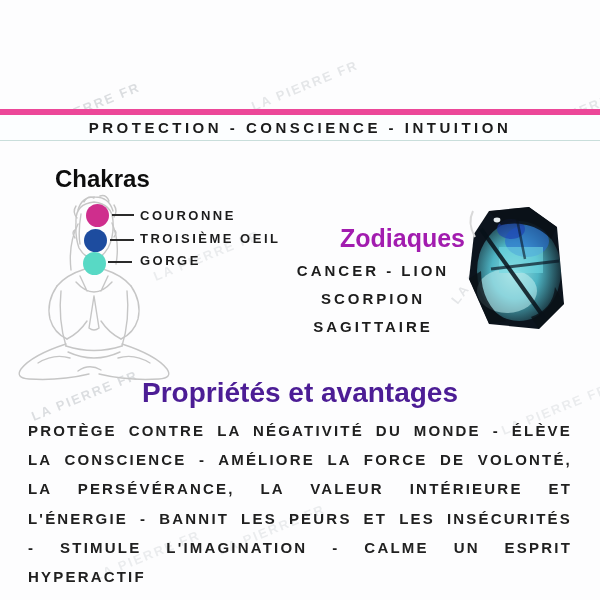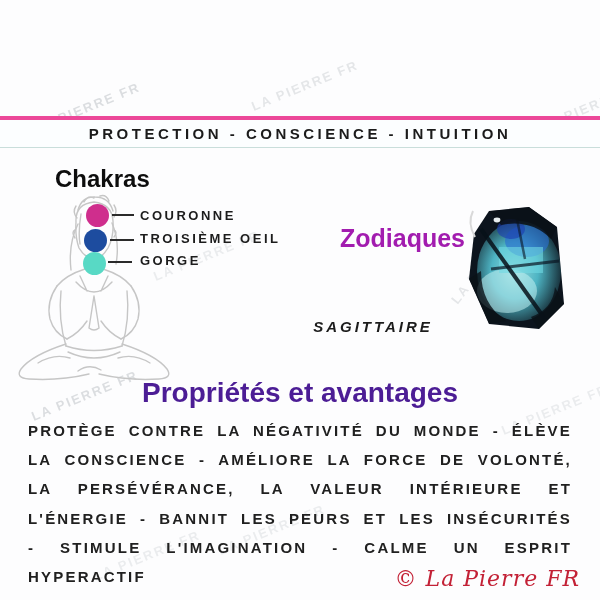--- a/index.html
+++ b/index.html
@@ -37,24 +37,24 @@
     text-align: center;
     font-size: 62px;
     font-weight: 700;
     letter-spacing: -1px;
     color: #0b0b0b;
   }
 
   
   .banner {
     position: absolute;
-    top: 116px; left: 0; right: 0;
+    top: 109px; left: 0; right: 0;
     height: 32px;
     background: #fcfeff;
-    border-top: 4px solid #ec4899;
+    border-top: 6px solid #ec4899;
     border-bottom: 1px solid #c9dedb;
     display: flex; align-items: center; justify-content: center;
   }
   .banner span {
     font-size: 15px;
     font-weight: 700;
     letter-spacing: 3.5px;
     color: #1b1b1b;
   }
 
@@ -201,21 +201,23 @@
 
   <div class="chakra-dot" style="left: 84px; top: 229px; background: rgb(29, 76, 159);"></div>
   <div class="chakra-line" style="left:110px; top:239px; width:24px;"></div>
   <div class="chakra-label" style="left:140px; top:231px;">TROISIÈME OEIL</div>
 
   <div class="chakra-dot" style="left: 83px; top: 252px; background: rgb(88, 217, 197);"></div>
   <div class="chakra-line" style="left:108px; top:261px; width:24px;"></div>
   <div class="chakra-label" style="left:140px; top:253px;">GORGE</div>
 
   <div class="zodiac-heading">Zodiaques</div>
-  <div class="zodiac-line" style="top:318px;font-style:italic;">SAGITTAIRE</div>
+  <div class="zodiac-line" style="top:262px;">CANCER - LION</div>
+  <div class="zodiac-line" style="top:290px;">SCORPION</div>
+  <div class="zodiac-line" style="top:318px;">SAGITTAIRE</div>
 
   <div class="stone-wrap">
     <svg width="122" height="142" viewBox="0 0 122 142">
       <defs>
         <radialGradient id="flash" cx="45%" cy="50%" r="62%">
           <stop offset="0%" stop-color="#9fe6e8" stop-opacity="0.95"></stop>
           <stop offset="45%" stop-color="var(--stone-flash, #55c6d6)" stop-opacity="0.9"></stop>
           <stop offset="100%" stop-color="var(--stone-flash, #55c6d6)" stop-opacity="0"></stop>
         </radialGradient>
         <clipPath id="stoneClip">
@@ -242,15 +244,14 @@
 
       <ellipse cx="36" cy="21" rx="3.4" ry="2.4" fill="#e8eef0"></ellipse>
 
       <path d="M14 38 Q6 24 12 12" stroke="#d9d9d9" stroke-width="2" fill="none"></path>
     </svg>
   </div>
 
   <h2 class="props-heading">Propriétés et avantages</h2>
   <p class="props-text">PROTÈGE CONTRE LA NÉGATIVITÉ DU MONDE - ÉLÈVE LA CONSCIENCE - AMÉLIORE LA FORCE DE VOLONTÉ, LA PERSÉVÉRANCE, LA VALEUR INTÉRIEURE ET L'ÉNERGIE - BANNIT LES PEURS ET LES INSÉCURITÉS - STIMULE L'IMAGINATION - CALME UN ESPRIT HYPERACTIF</p>
 
-  <div class="signature" style="color: rgb(195, 33, 54);">© La Pierre FR</div>
 
 </div>
 
 </body></html>

